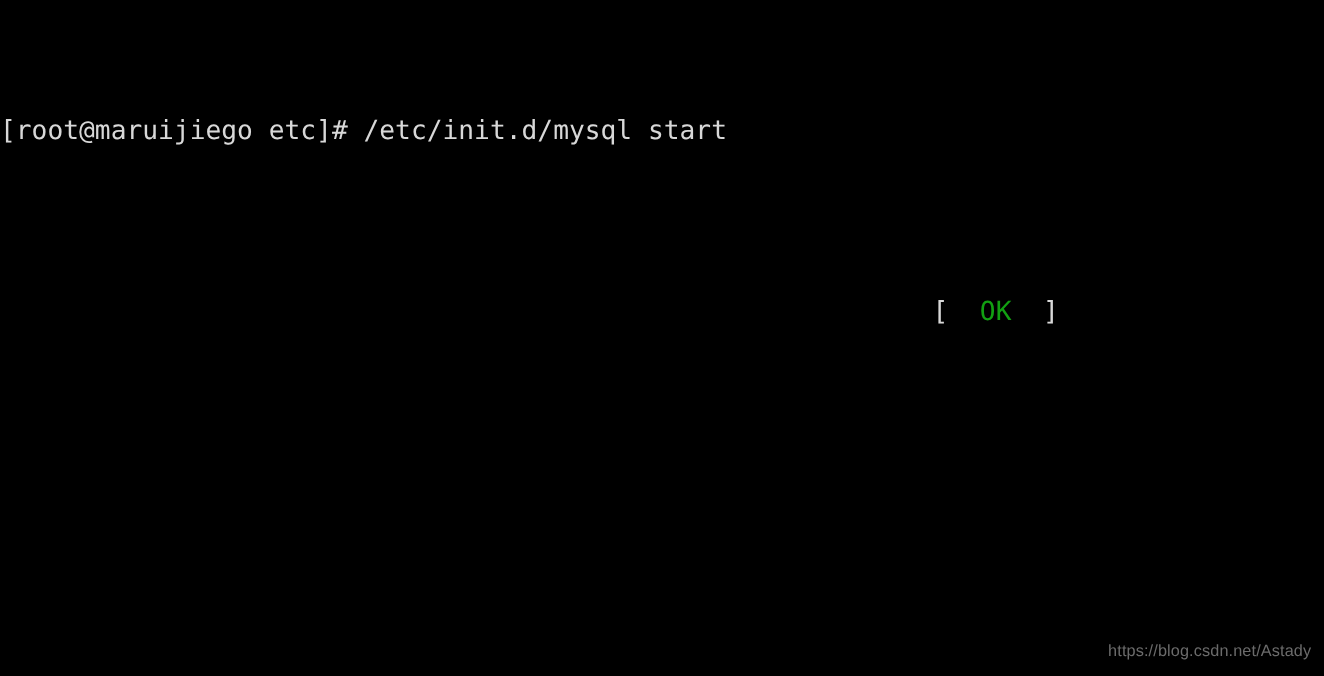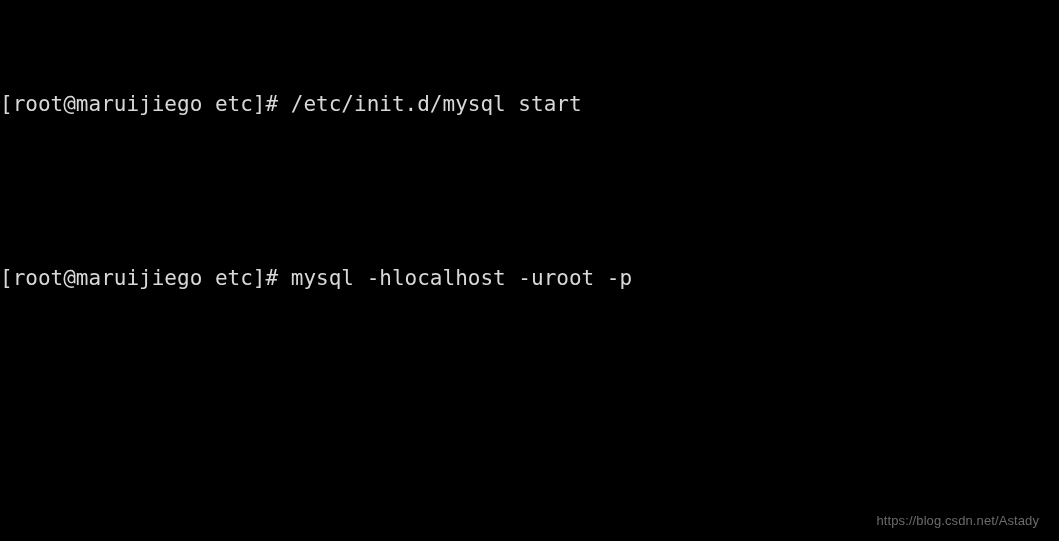--- a/index.html
+++ b/index.html
@@ -32,41 +32,41 @@
     white-space: pre;
     letter-spacing: 0px;
     color: #d8d8d8;
     overflow: visible;
   }
   .seg { white-space: pre; }
   .ok-green { color: #12a012; }
   .bracket { color: #d8d8d8; }
   #watermark {
     position: absolute;
-    right: 20px;
+    right: 10px;
     bottom: 6px;
     font-family: "Liberation Sans", "DejaVu Sans", sans-serif;
     font-size: 13px;
     color: #6b6b6b;
     white-space: nowrap;
     letter-spacing: 0.1px;
   }
 </style>
 </head>
 <body>
 
 <div id="terminal">
 
   <div id="screen">
 
     <div class="line">[root@maruijiego etc]# /etc/init.d/mysql start</div>
 
 
+    <div class="line"><span class="seg">                                                           </span><span class="seg bracket">[</span><span class="seg ok-green">  OK  </span><span class="seg bracket">]</span></div>
 
-    <div class="line">[root@maruijiego etc]# mysql -hlocalhost -uroot -p</div>
 
     
 
     
 
     
 
     
 
     

